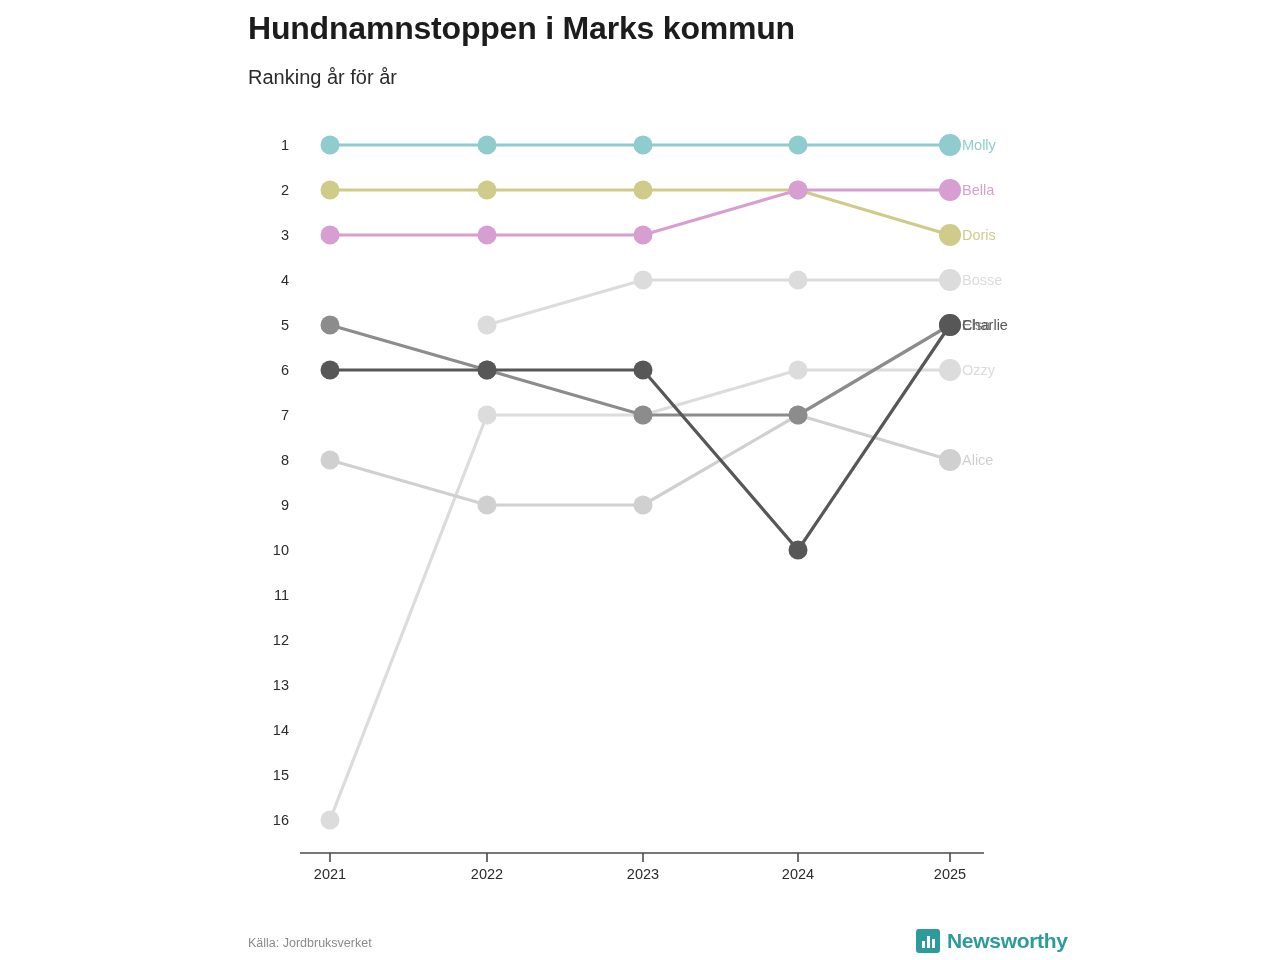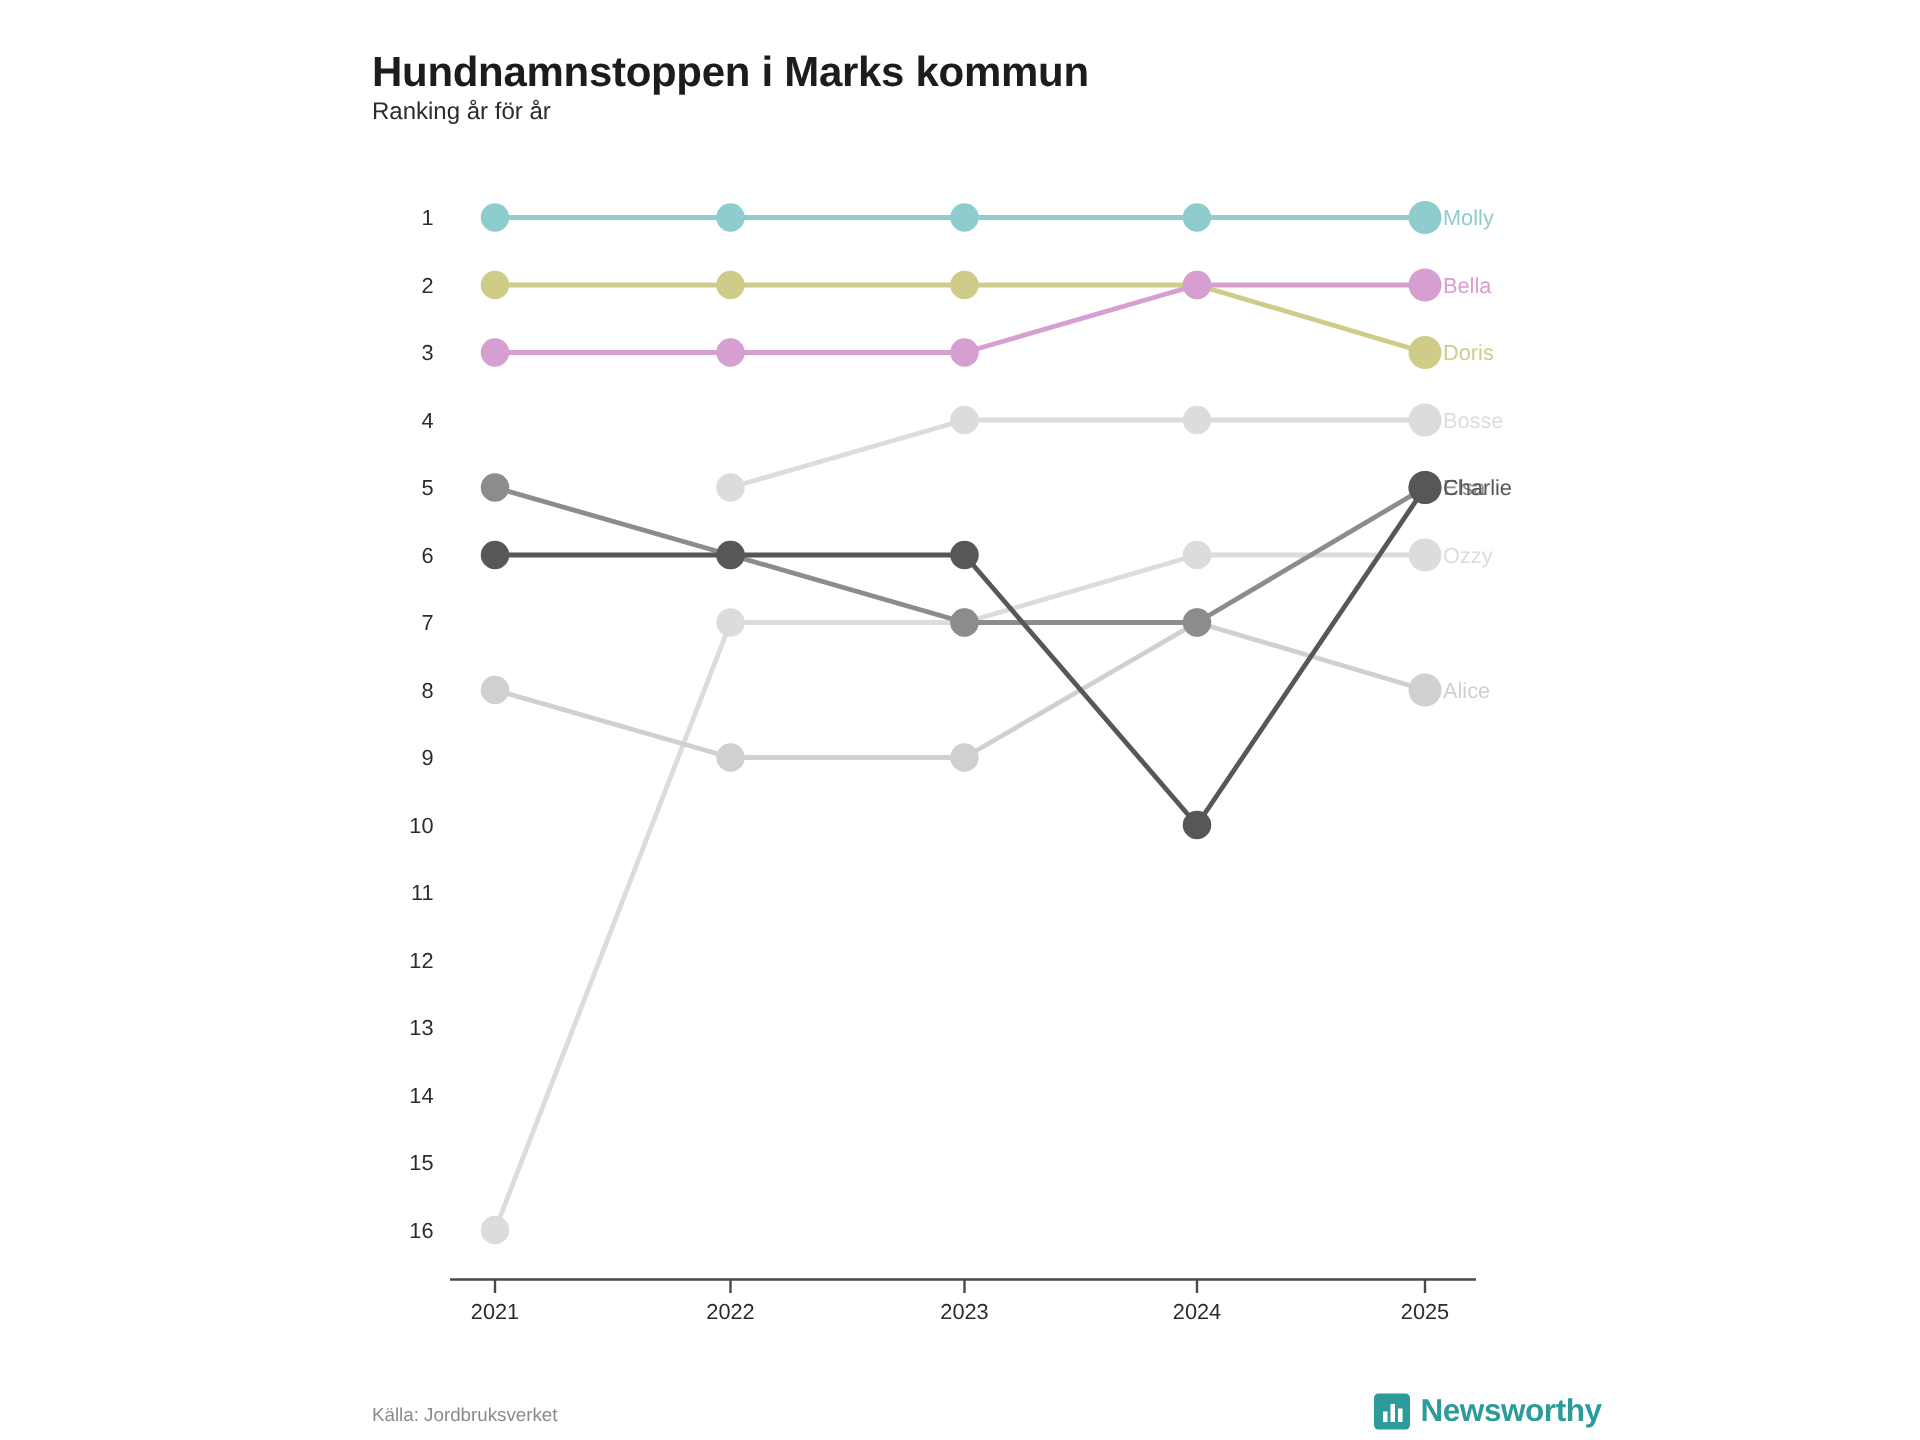--- a/index.html
+++ b/index.html
@@ -19,31 +19,30 @@
     position: absolute;
     left: 0;
     top: 0;
     width: 1280px;
     height: 960px;
   }
   .title {
     position: absolute;
     left: 248px;
     top: 10px;
-    font-size: 28px;
+    font-size: 32px;
     font-weight: bold;
     color: #1c1c1c;
     letter-spacing: -0.2px;
-    margin-top: 22px;
   }
   .subtitle {
     position: absolute;
     left: 248px;
     top: 66px;
-    font-size: 16px;
+    font-size: 20px;
     font-weight: normal;
     color: #2b2b2b;
   }
   .plot {
     position: absolute;
     left: 0;
     top: 0;
     width: 1280px;
     height: 960px;
   }

